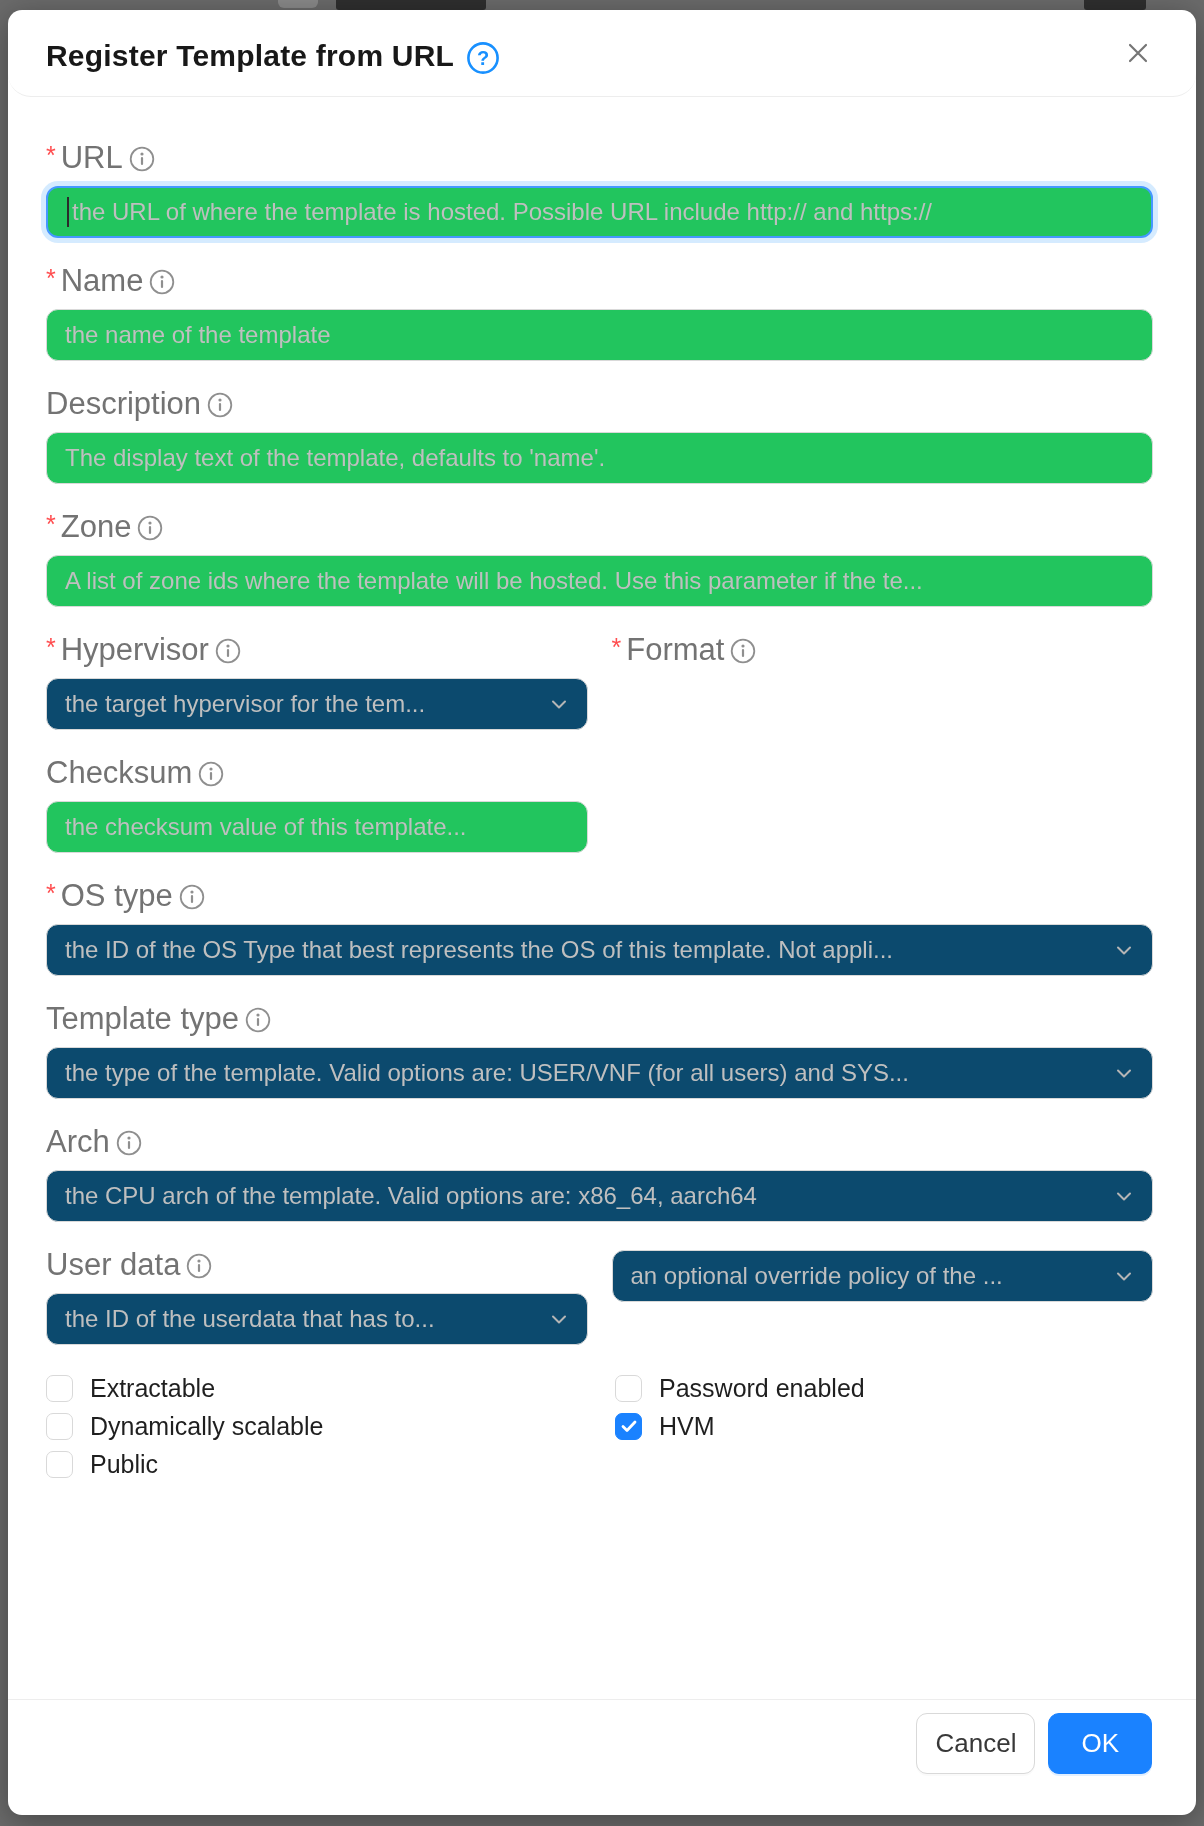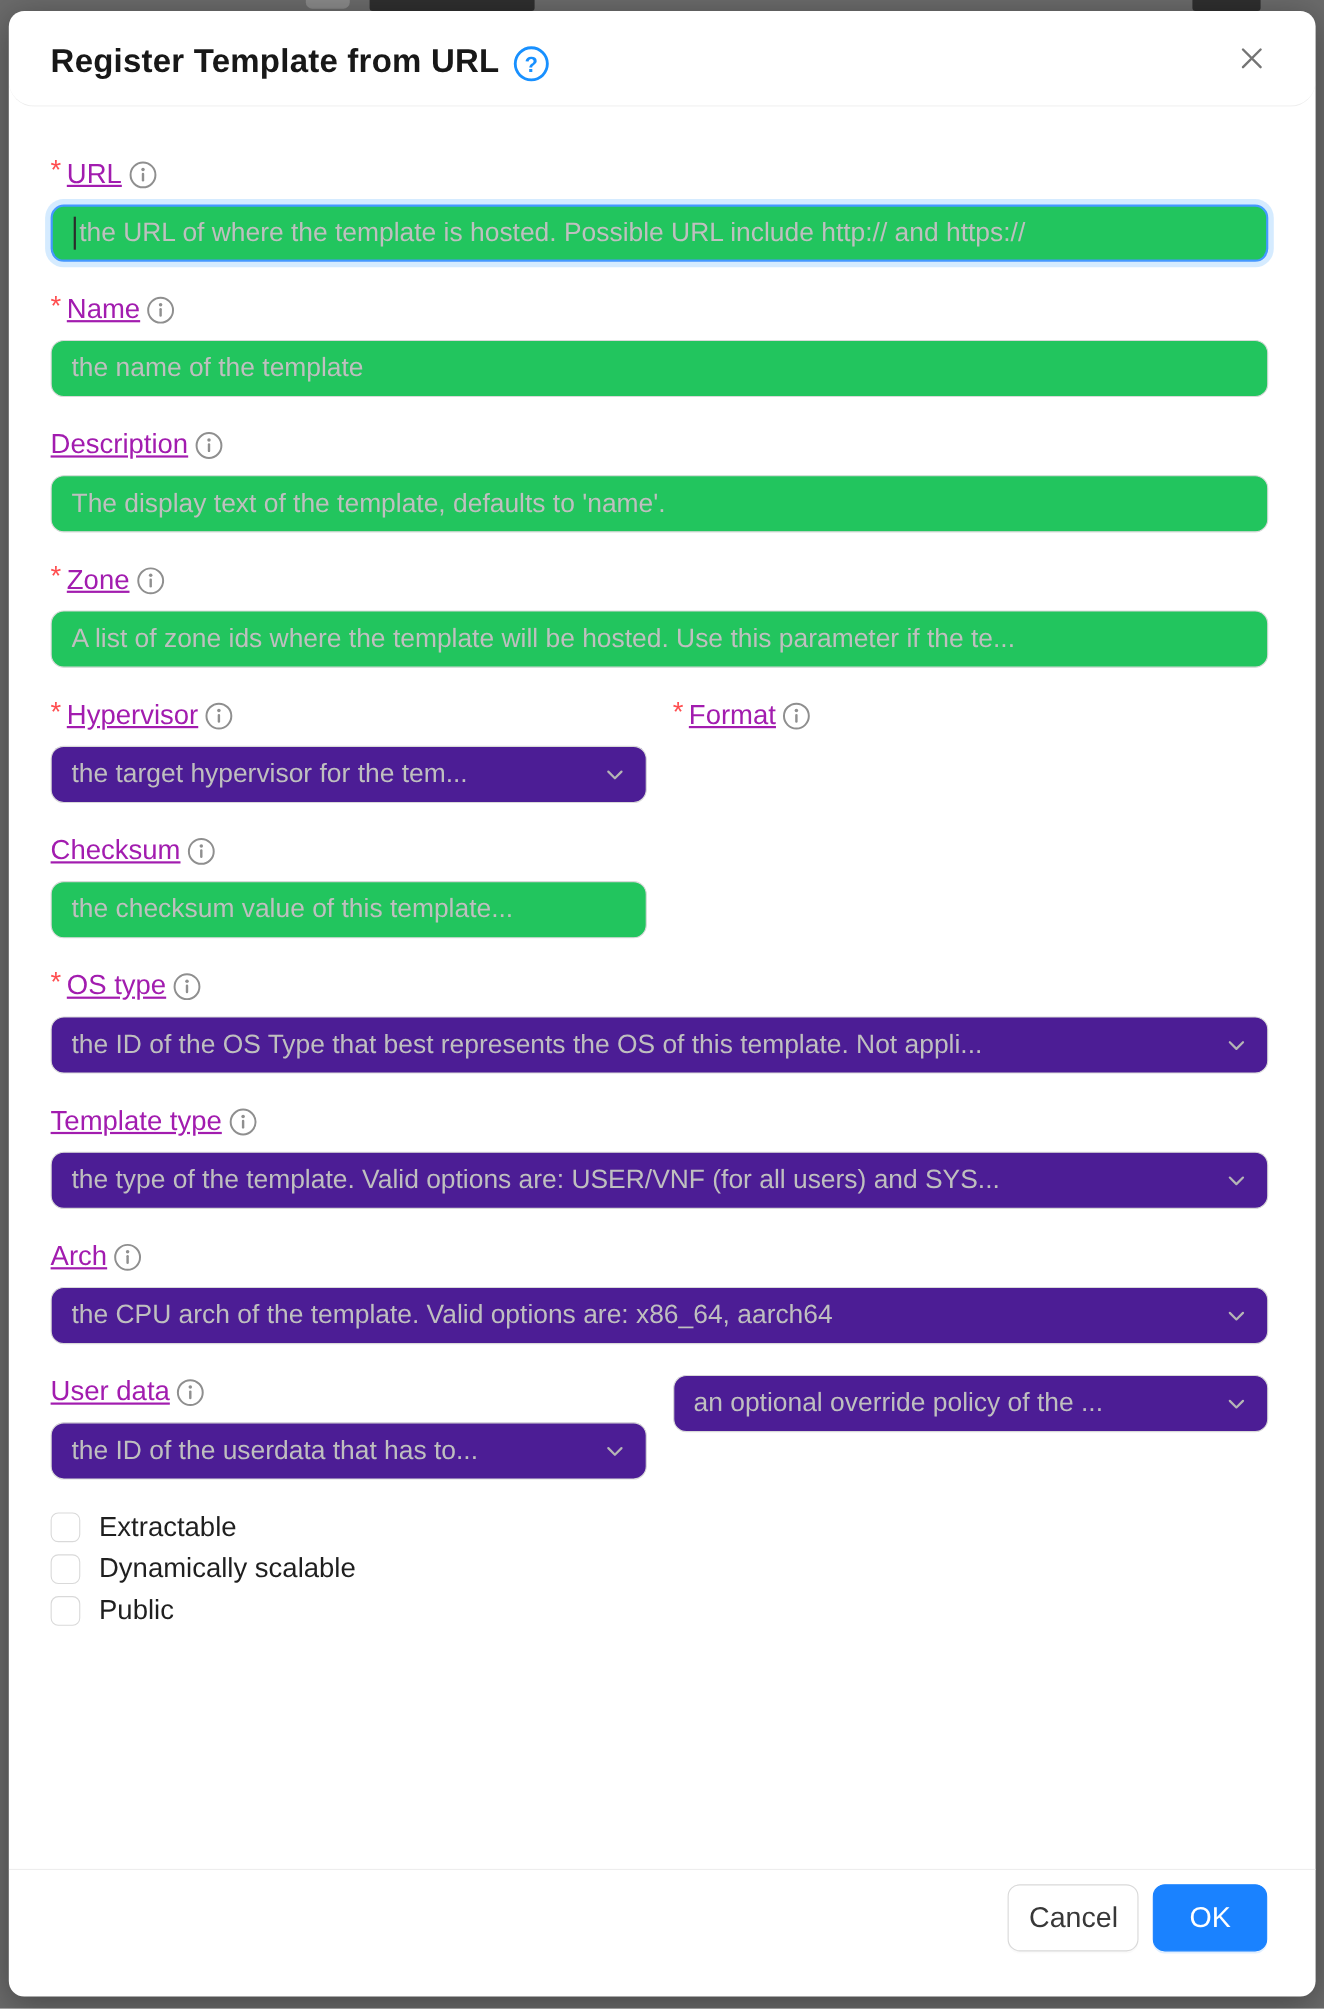--- a/index.html
+++ b/index.html
@@ -68,23 +68,22 @@
     margin-bottom: 13px;
   }
   .req {
     color: #ff4d4f;
     font-size: 25px;
     margin-right: 5px;
     line-height: 1;
     position: relative; top: -3px;
   }
   .lbl {
-    font-size: 25px;
-    color: #a21caf;
-    text-decoration: underline;
+    font-size: 31px;
+    color: #737373;
   }
   .info { margin-left: 6px; display: inline-flex; cursor: pointer; position: relative; top: 1px; }
 
   .control { position: relative; }
   input.input {
     width: 100%;
     height: 52px;
     border: 1.5px solid #d9d9d9;
     border-radius: 12px;
     padding: 0 18px;
@@ -105,21 +104,21 @@
     left: 21px; top: 11px;
     width: 2px; height: 30px;
     background: #2b2b2b;
   }
 
   .select {
     width: 100%;
     height: 52px;
     border: 1.5px solid #d9d9d9;
     border-radius: 12px;
-    background: #4c1d95;
+    background: #0c4a6e;
     display: flex;
     align-items: center;
     padding: 0 16px 0 18px;
     cursor: pointer;
   }
   .select .ph {
     flex: 1 1 auto;
     font-size: 24px;
     color: #bfbfbf;
     white-space: nowrap;
@@ -447,20 +446,34 @@
         </label>
         <label class="check">
           <span class="box"></span>
           <span class="clabel">Dynamically scalable</span>
         </label>
         <label class="check">
           <span class="box"></span>
           <span class="clabel">Public</span>
         </label>
       </div>
+      <div class="check-col-right">
+        <label class="check">
+          <span class="box"></span>
+          <span class="clabel">Password enabled</span>
+        </label>
+        <label class="check">
+          <span class="box checked">
+            <svg width="20" height="20" viewBox="0 0 20 20">
+                <path d="M4 10.5l4 4 8-8.5" fill="none" stroke="#ffffff" stroke-width="2.8" stroke-linecap="round" stroke-linejoin="round"></path>
+              </svg>
+          </span>
+          <span class="clabel">HVM</span>
+        </label>
+      </div>
     </div>
 
   </div>
 
   <div class="modal-footer">
     <button class="btn btn-cancel">Cancel</button>
     <button class="btn btn-ok">OK</button>
   </div>
 
 </div>

